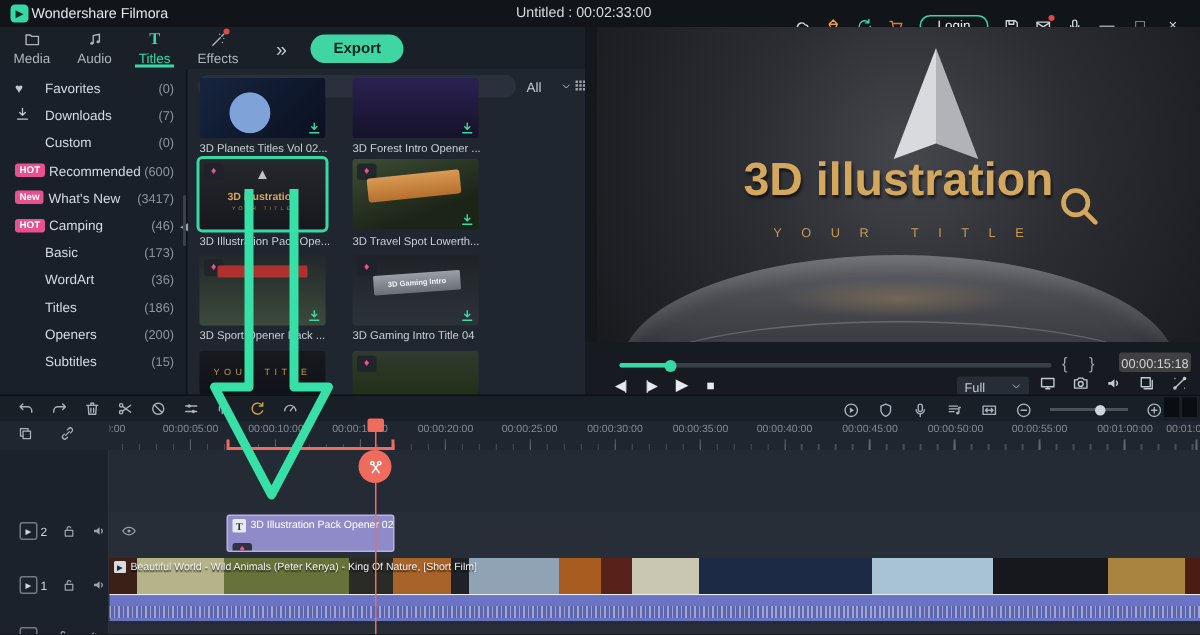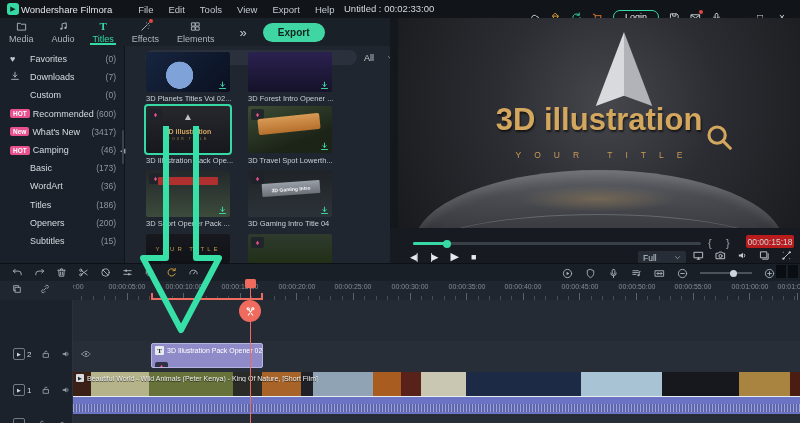--- a/index.html
+++ b/index.html
@@ -38,21 +38,21 @@
   .side-row{display:flex;align-items:center;height:18.2px;padding:0 8px 0 10px;font-size:9px;}
   .side-ic{width:20px;color:#c2c9d1;}
   .side-ic .ic svg{width:10px;height:10px;}
   .badge{font-size:6.5px;font-weight:bold;color:#fff;background:#e9518e;border-radius:2px;padding:1px 3px;margin-right:3px;}
   .side-label{flex:1;color:#d6dbe1;white-space:nowrap;overflow:hidden;}
   .side-count{color:#8d96a0;font-size:8.5px;}
   .side-collapse{left:120px;top:147px;font-size:7px;color:#98a1ab;}
   .side-scroll{left:122px;top:130px;width:2px;height:34px;background:#39414c;border-radius:1px;}
 
   
-  .library{left:126px;top:46px;width:264px;height:217px;background:#20262f;overflow:hidden;margin-left:13px;}
+  .library{left:126px;top:46px;width:264px;height:217px;background:#20262f;overflow:hidden;}
   .searchbar{position:absolute;left:6px;top:4px;width:212px;height:15px;background:#2a313c;border-radius:8px;display:flex;align-items:center;padding:0 6px;box-sizing:border-box;gap:4px;}
   .searchbar .ic{color:#98a1ab;}
   .searchbar .ic svg{width:9px;height:9px;}
   .searchbar input{background:transparent;border:none;outline:none;color:#e4e8ec;font-size:9px;width:150px;font-family:"Liberation Sans",sans-serif;}
   .filter{position:absolute;left:223px;top:4px;width:30px;height:15px;display:flex;align-items:center;justify-content:space-between;color:#c3cad2;font-size:9px;padding:0 2px;}
   .filter .ic svg{width:7px;height:7px;}
   .gridview{position:absolute;left:256px;top:6px;color:#98a1ab;}
   .gridview svg{width:10px;height:10px;}
 
   .thumb{position:absolute;width:84px;border-radius:2px;overflow:hidden;background:#12161c;}
@@ -94,21 +94,21 @@
             background:linear-gradient(180deg,#66686e 0%,#4a4c52 18%,#35373c 45%,#232428 80%);
             box-shadow:inset 0 6px 10px rgba(255,255,255,.12), inset 0 -20px 30px rgba(0,0,0,.55);}
   .pedestal-rim{position:absolute;left:26px;top:196px;width:350px;height:70px;border-radius:50%;border-top:1px solid #8a8d92;opacity:.5;}
   .pedestal-glow{position:absolute;left:120px;top:168px;width:160px;height:26px;border-radius:50%;background:radial-gradient(ellipse, rgba(212,167,95,.30), rgba(0,0,0,0) 70%);}
 
   .pv-ctrl{position:absolute;left:0;top:210px;width:410px;height:35px;background:#171b21;}
   .seek{position:absolute;left:23px;top:14px;width:288px;height:3px;background:#3a4048;border-radius:2px;}
   .seek-fill{position:absolute;left:0;top:0;height:3px;width:34px;background:#36d9a4;border-radius:2px;}
   .seek-knob{position:absolute;left:30px;top:-2.5px;width:8px;height:8px;border-radius:50%;background:#36d9a4;}
   .braces{position:absolute;top:9px;color:#9aa2ab;font-size:11px;}
-  .tcode{position:absolute;left:356px;top:7px;width:48px;height:13px;background:#b91c1c;border-radius:2px;color:#ccd3da;font-size:8.5px;display:flex;align-items:center;justify-content:center;}
+  .tcode{position:absolute;left:356px;top:7px;width:48px;height:13px;background:#404040;border-radius:2px;color:#ccd3da;font-size:8.5px;display:flex;align-items:center;justify-content:center;}
   .transport{position:absolute;left:20px;top:22px;display:flex;gap:13px;color:#e6eaee;font-size:9px;align-items:center;}
   .transport .tb{letter-spacing:-1px;}
   .res-dd{position:absolute;left:248px;top:23px;width:48px;height:13px;background:#262d37;border-radius:2px;display:flex;align-items:center;justify-content:space-between;padding:0 5px;color:#c3cad2;font-size:8.5px;box-sizing:border-box;}
   .res-dd .ic svg{width:7px;height:7px;}
   .pv-icons{position:absolute;left:303px;top:22px;display:flex;gap:11px;color:#c3cad2;}
   .pv-icons .ic svg{width:11px;height:11px;}
 
   
   .tl-toolbar{left:0;top:263px;width:800px;height:18px;background:#191f27;border-top:1px solid #0d1115;box-sizing:border-box;display:flex;align-items:center;}
   .tl-left{display:flex;gap:11px;margin-left:12px;color:#aab3bd;}
@@ -346,28 +346,20 @@
   </defs>
 </svg>
 
 <div class="app">
 
   <div class="abs topbar">
     <div class="logo">
         <span>▶</span>
       </div>
     <span class="appname">Wondershare Filmora</span>
-    <div class="menus">
-      <span>File</span>
-      <span>Edit</span>
-      <span>Tools</span>
-      <span>View</span>
-      <span>Export</span>
-      <span>Help</span>
-    </div>
     <span class="proj-title">Untitled : 00:02:33:00</span>
     <div class="top-right">
       <span class="ic" style="color:#cfd5dc">
           <svg>
             <use href="#i-cloud"></use>
           </svg>
         </span>
       <span class="ic" style="color:#e6a23c">
           <svg>
             <use href="#i-gem"></use>
@@ -428,28 +420,20 @@
       <span>Titles</span>
     </div>
     <div class="tab">
       <span class="ic rel">
           <svg>
             <use href="#i-fx"></use>
           </svg>
           <span class="reddot"></span>
         </span>
       <span>Effects</span>
-    </div>
-    <div class="tab">
-      <span class="ic">
-          <svg>
-            <use href="#i-elements"></use>
-          </svg>
-        </span>
-      <span>Elements</span>
     </div>
     <span class="more-tabs">»</span>
     <span class="export-btn">Export</span>
   </div>
 
   <div class="abs sidebar">
     <div class="side-row">
       <span class="side-ic"><span class="ic" style="font-size:9px;color:#c2c9d1">♥</span></span>
       <span class="side-label">Favorites</span>
       <span class="side-count">(0)</span>

